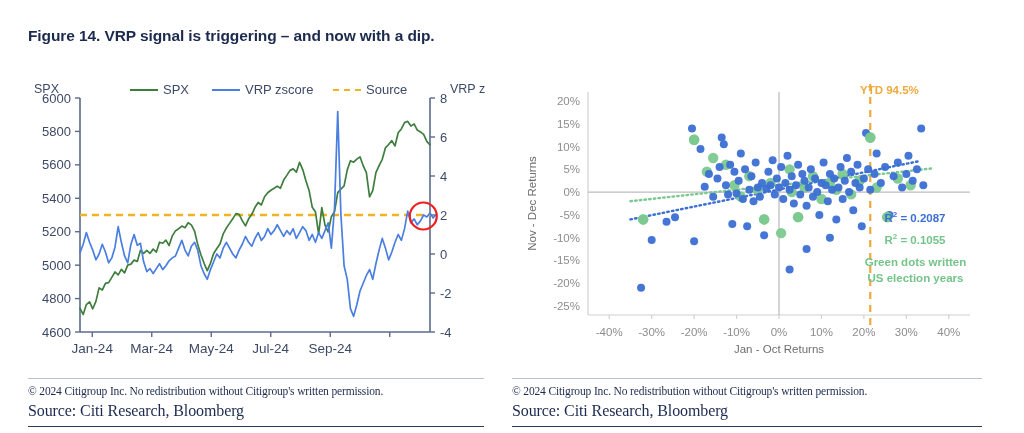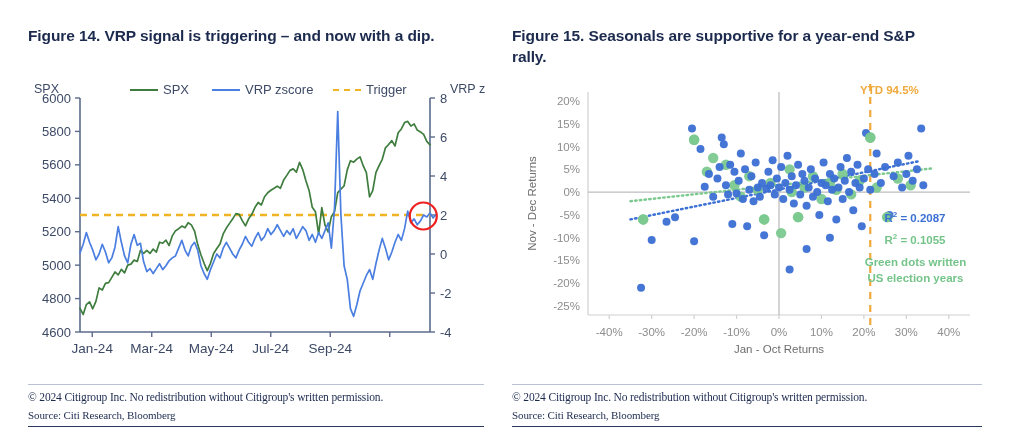--- a/index.html
+++ b/index.html
@@ -39,21 +39,21 @@
   .footer .copy {
     font-family:"Liberation Serif", serif;
     font-size:11.5px;
     color:#1c2a4e;
     letter-spacing:-0.15px;
     white-space:nowrap;
     line-height:1.35;
   }
   .footer .source {
     font-family:"Liberation Serif", serif;
-    font-size:11px;
+    font-size:16px;
     color:#1c2a4e;
     letter-spacing:-0.1px;
     margin-top:2px;
     line-height:1.3;
   }
   .footer .rule-bot {
     border-top:1.6px solid #2b3a5c;
     margin-top:4px;
   }
 
@@ -94,21 +94,21 @@
     <div class="legend" id="lg0" style="left:130px; top:82px;">
       <span class="swatch" id="lg0s" style="border-top-color: rgb(63, 125, 63);"></span>
       <span class="txt">SPX</span>
     </div>
     <div class="legend" id="lg1" style="left:212px; top:82px;justify-content:center;">
       <span class="swatch" id="lg1s" style="border-top-color: rgb(74, 126, 224);"></span>
       <span class="txt">VRP zscore</span>
     </div>
     <div class="legend" id="lg2" style="left:333px; top:82px;">
       <span class="swatch dash" id="lg2s" style="border-top-color: rgb(240, 179, 35);"></span>
-      <span class="txt">Trigger</span>
+      <span class="txt">Source</span>
     </div>
 
     <div class="axis-title" style="left:34px; top:82px;">SPX</div>
     <div class="axis-title" style="left:450px; top:82px;">VRP z</div>
 
     <svg id="chart14" class="plot" style="left:0px; top:0px;" width="500" height="360">
         <line x1="80" y1="98" x2="80" y2="332" stroke="#5b6b8c" stroke-width="1.6"></line>
         <line x1="430" y1="98" x2="430" y2="332" stroke="#5b6b8c" stroke-width="1.6"></line>
         <line x1="80" y1="332" x2="430" y2="332" stroke="#5b6b8c" stroke-width="1.6"></line>
         <line x1="75" y1="98" x2="80" y2="98" stroke="#5b6b8c" stroke-width="1.4"></line>
@@ -161,21 +161,20 @@
     <div class="footer">
       <div class="rule-top"></div>
       <div class="copy">© 2024 Citigroup Inc. No redistribution without Citigroup's written permission.</div>
       <div class="source">Source: Citi Research, Bloomberg</div>
       <div class="rule-bot"></div>
     </div>
   </div>
 
   <div class="panel panel-right">
 
-    <div class="fig-title">Figure 15. Seasonals are supportive for a year-end S&amp;P rally.</div>
 
     <svg id="chart15" class="plot" style="left:0px; top:0px;" width="524" height="360">
         <text x="80" y="105.10204081632654" fill="#8d8d8d" font-size="11.5" text-anchor="end" font-family="&quot;Liberation Sans&quot;, sans-serif">20%</text>
         <text x="80" y="127.85714285714286" fill="#8d8d8d" font-size="11.5" text-anchor="end" font-family="&quot;Liberation Sans&quot;, sans-serif">15%</text>
         <text x="80" y="150.6122448979592" fill="#8d8d8d" font-size="11.5" text-anchor="end" font-family="&quot;Liberation Sans&quot;, sans-serif">10%</text>
         <text x="80" y="173.3673469387755" fill="#8d8d8d" font-size="11.5" text-anchor="end" font-family="&quot;Liberation Sans&quot;, sans-serif">5%</text>
         <text x="80" y="196.12244897959187" fill="#8d8d8d" font-size="11.5" text-anchor="end" font-family="&quot;Liberation Sans&quot;, sans-serif">0%</text>
         <text x="80" y="218.87755102040816" fill="#8d8d8d" font-size="11.5" text-anchor="end" font-family="&quot;Liberation Sans&quot;, sans-serif">-5%</text>
         <text x="80" y="241.6326530612245" fill="#8d8d8d" font-size="11.5" text-anchor="end" font-family="&quot;Liberation Sans&quot;, sans-serif">-10%</text>
         <text x="80" y="264.38775510204084" fill="#8d8d8d" font-size="11.5" text-anchor="end" font-family="&quot;Liberation Sans&quot;, sans-serif">-15%</text>

